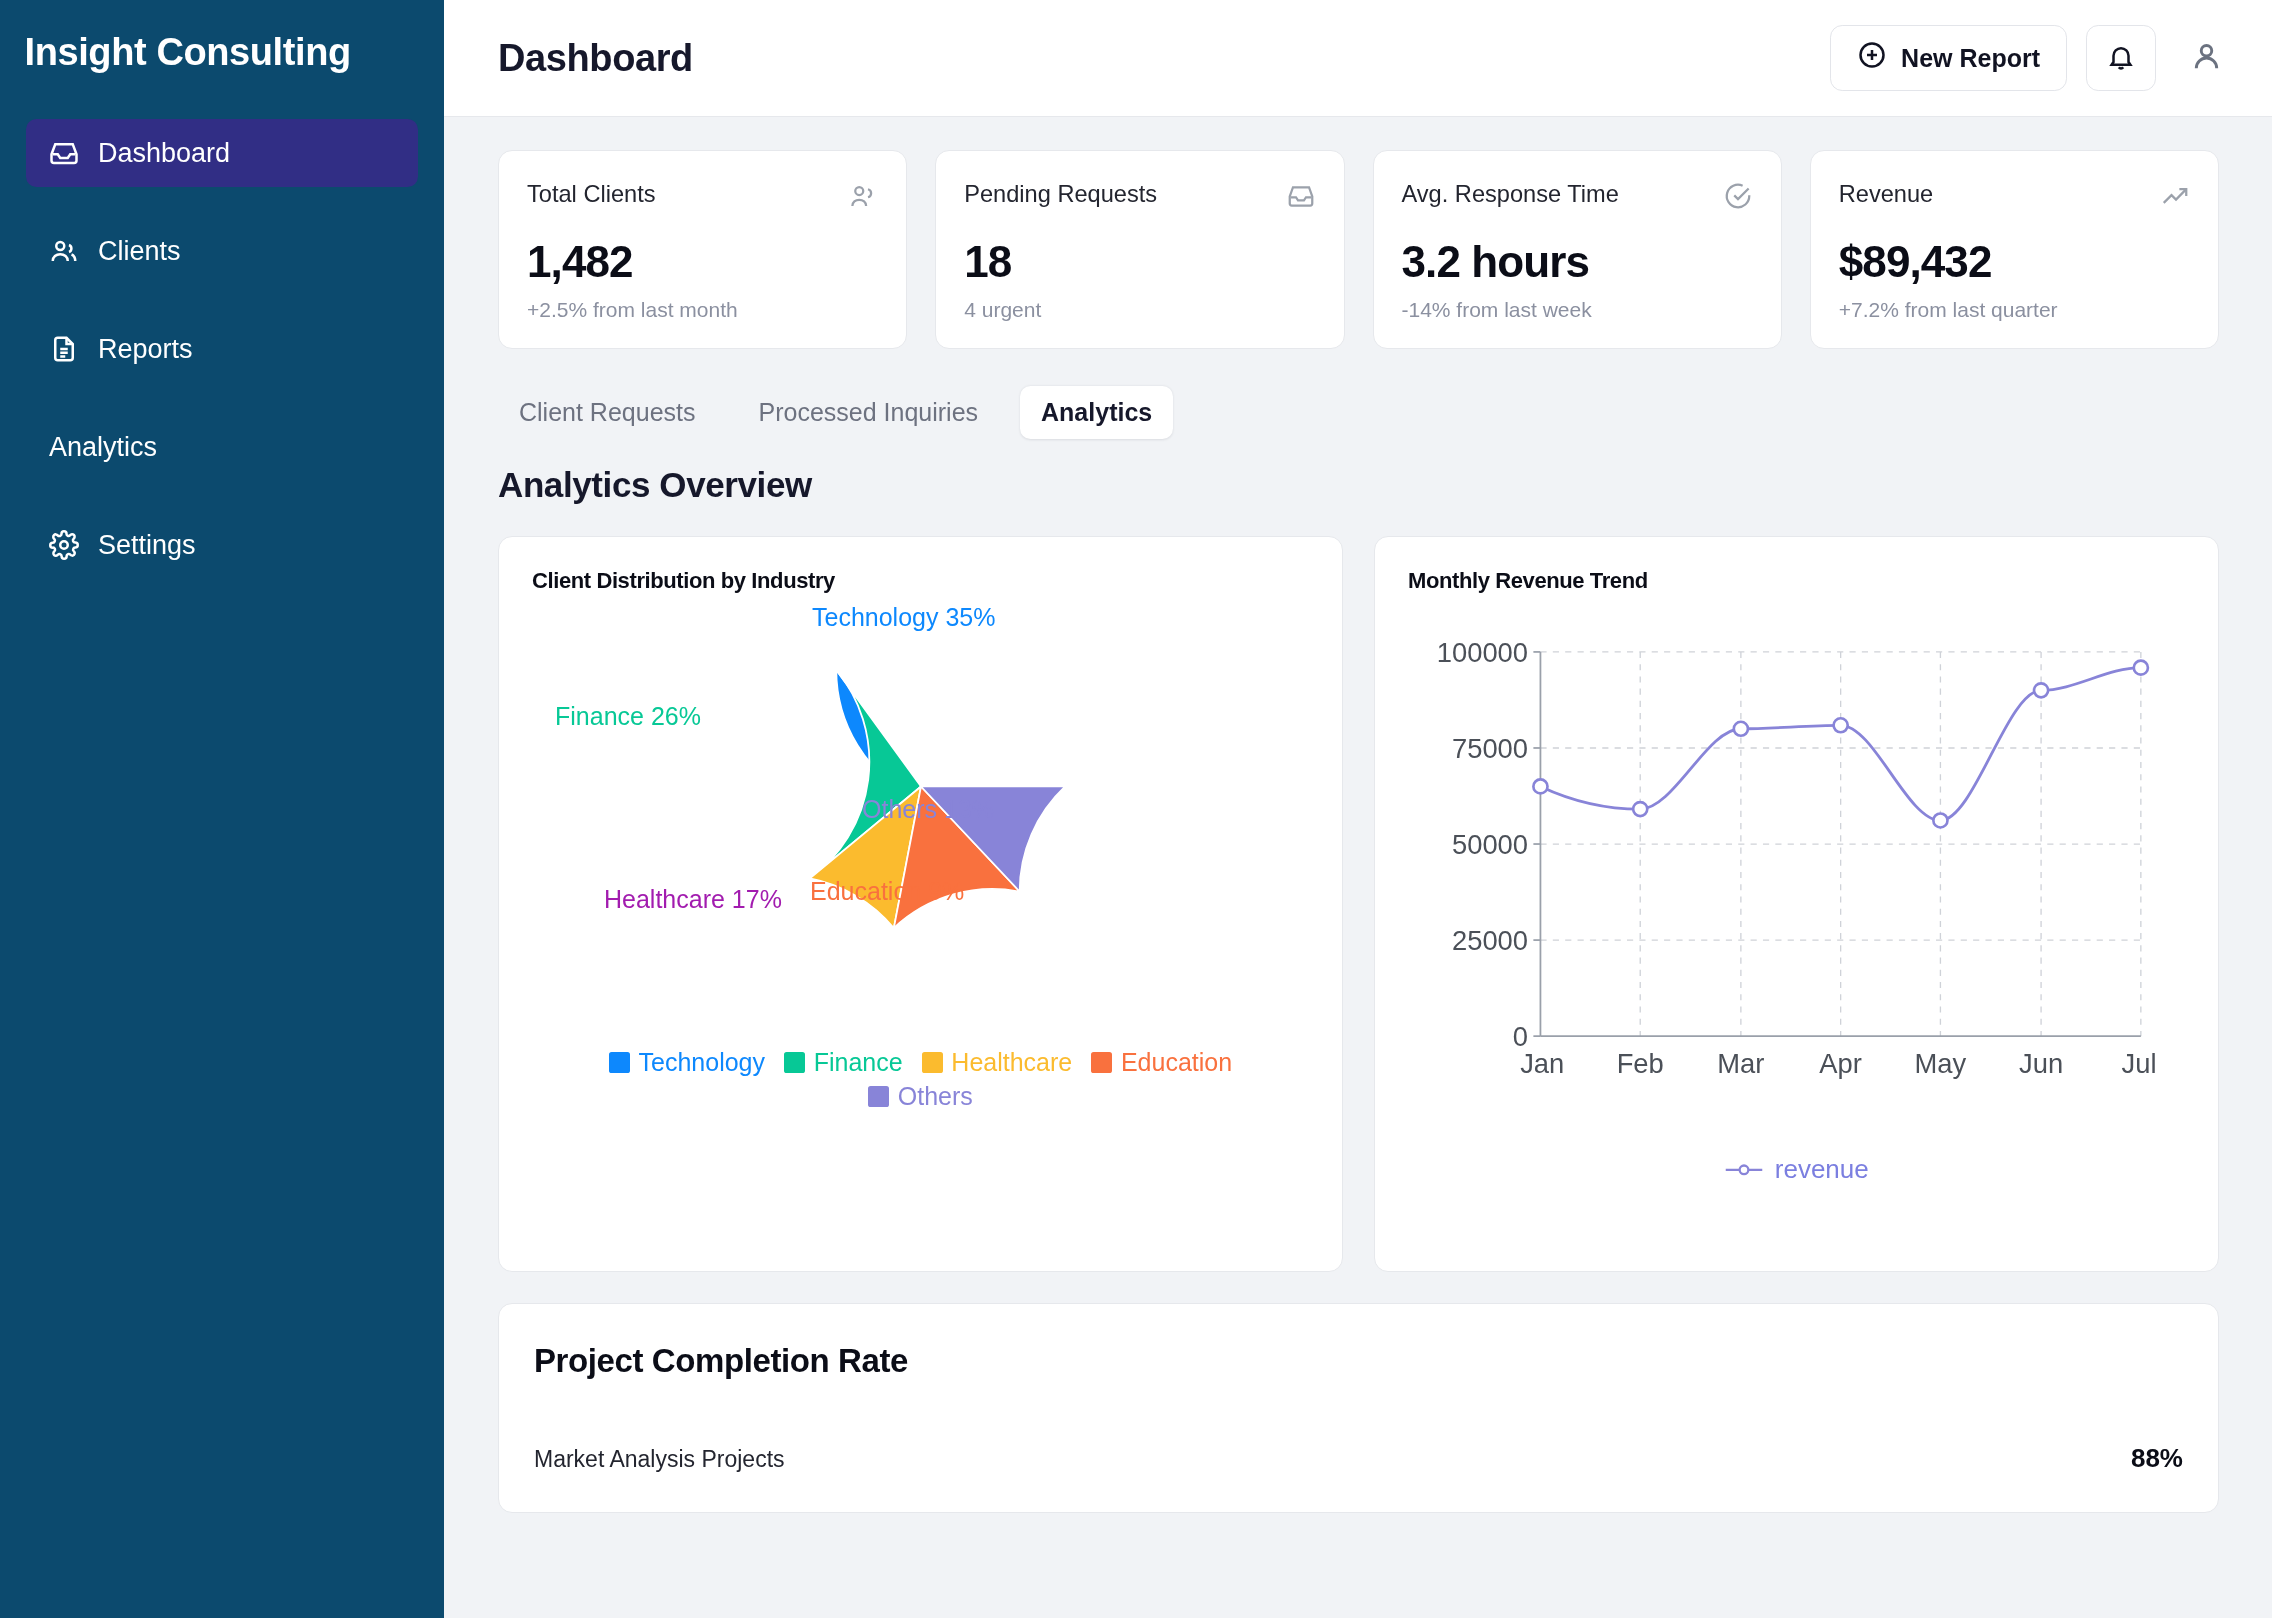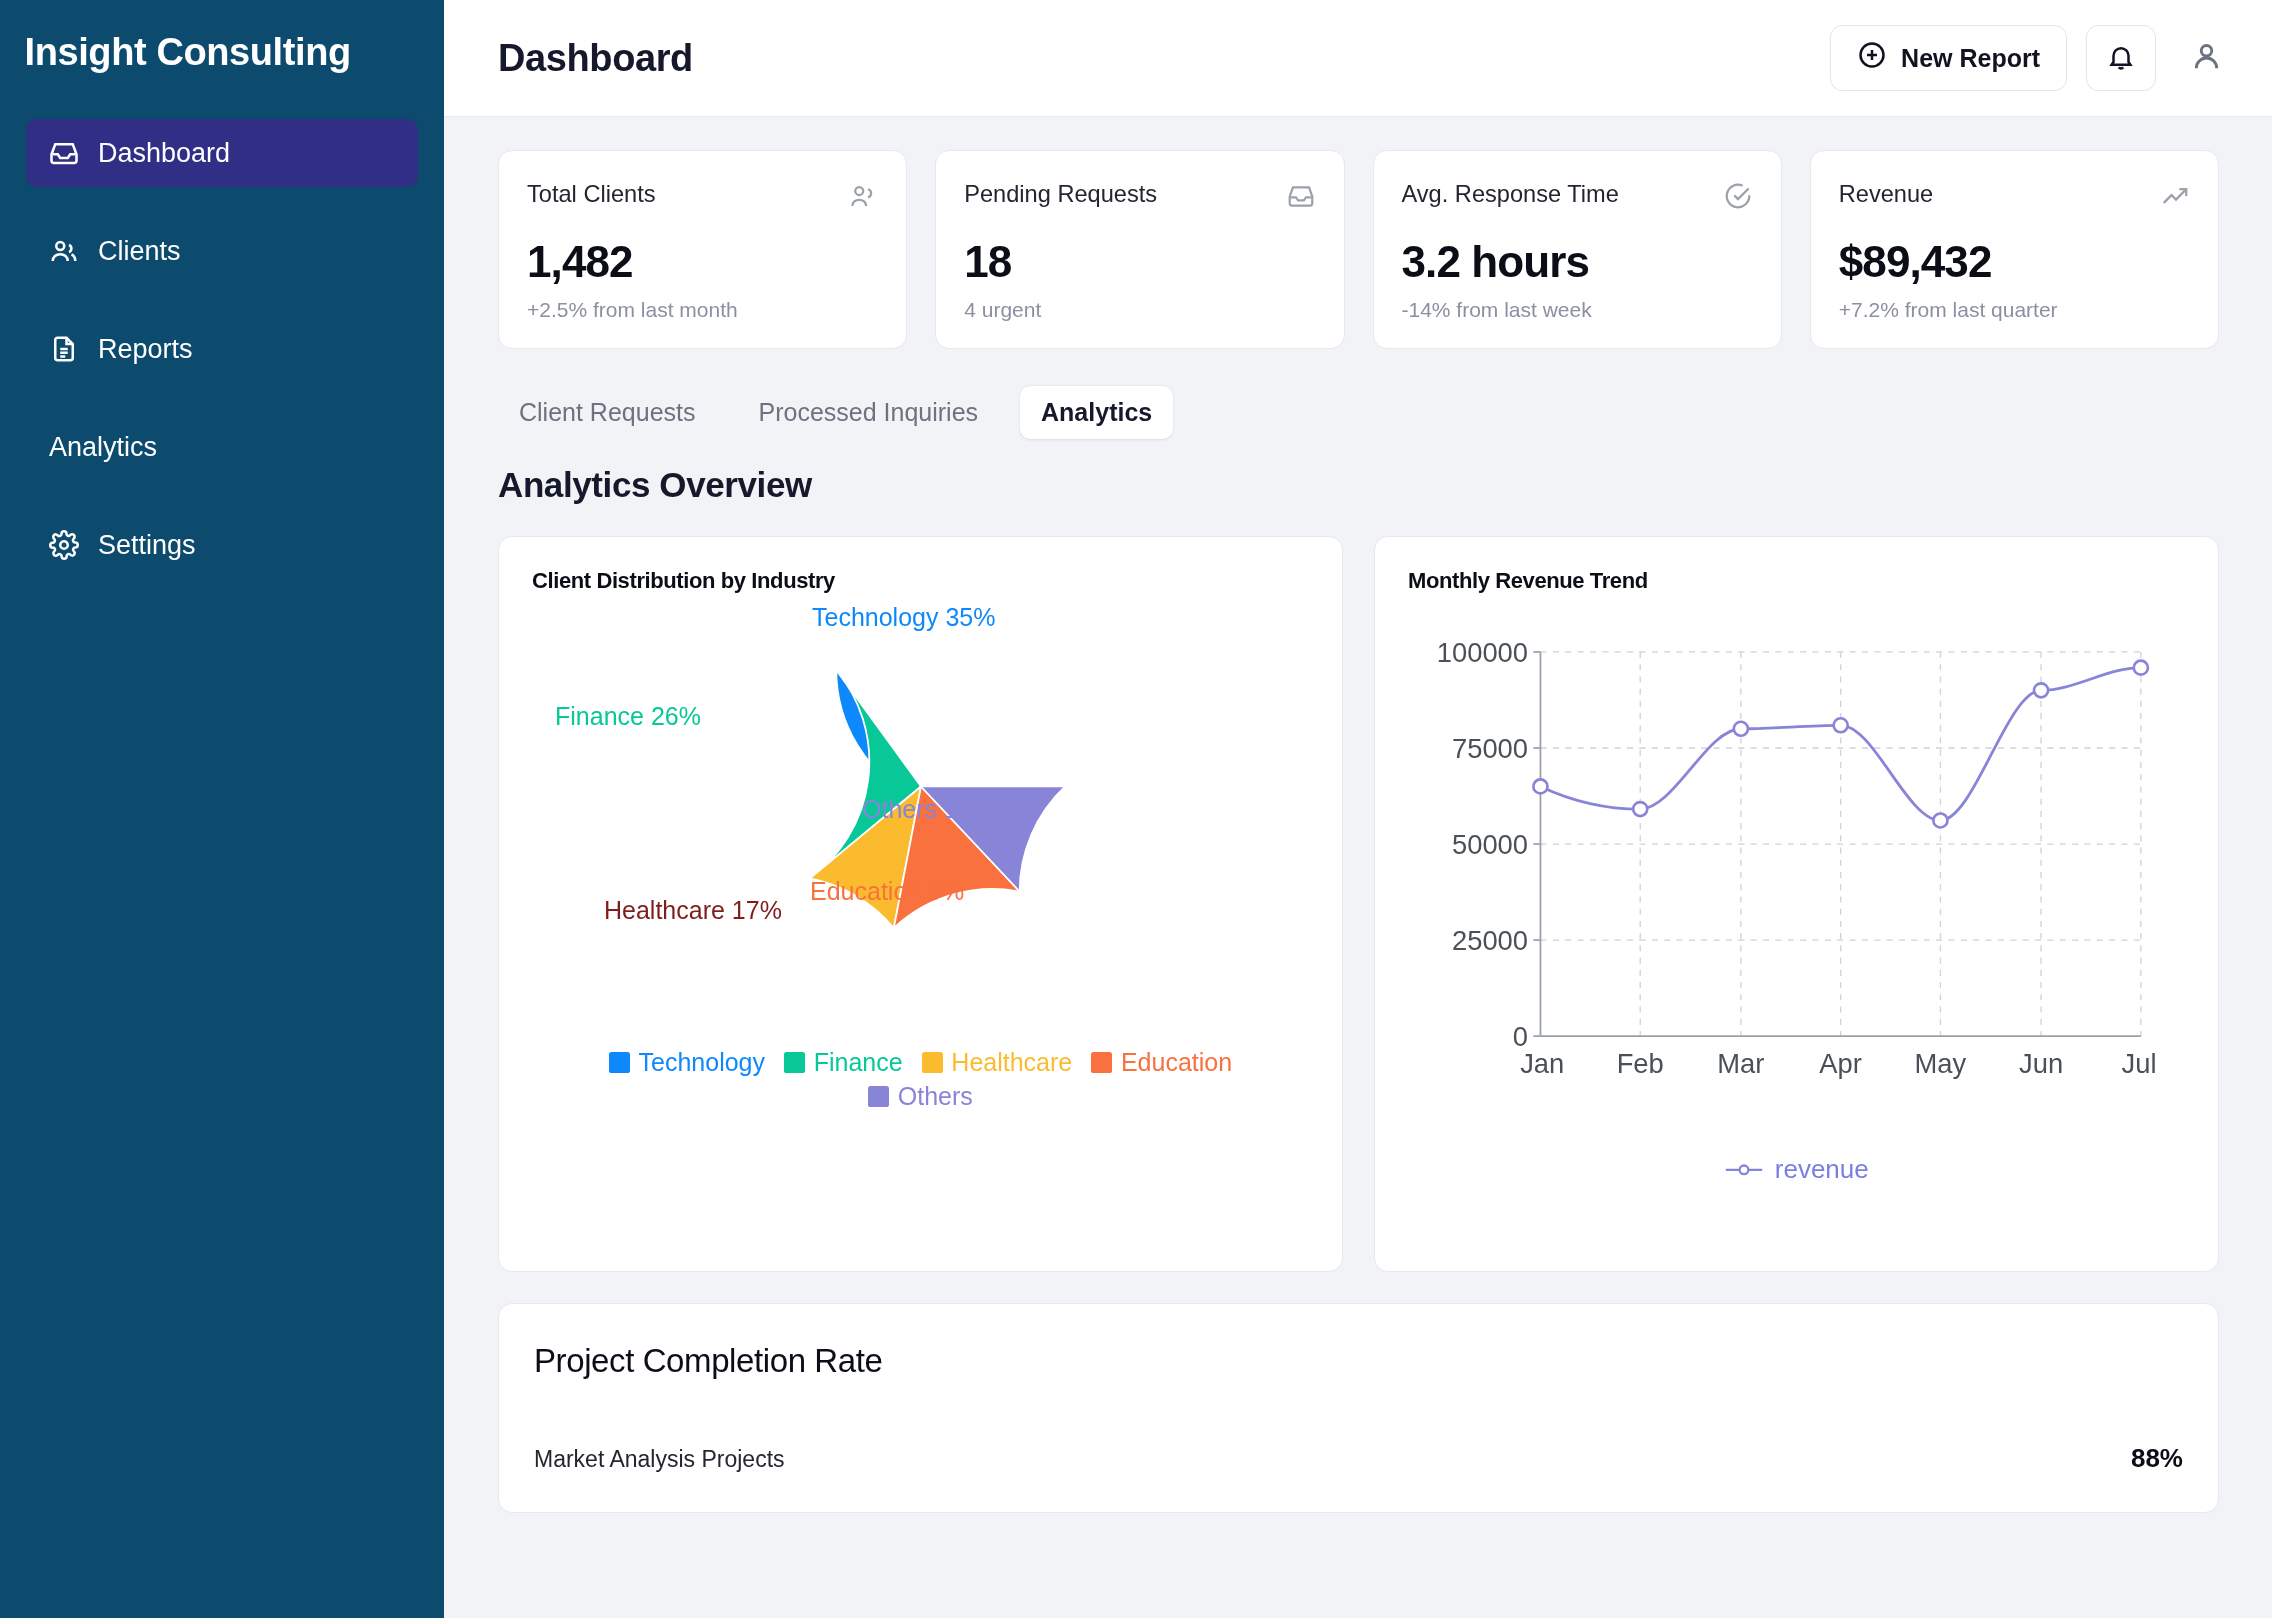--- a/index.html
+++ b/index.html
@@ -122,21 +122,21 @@
   
   .line-wrap { position: relative; height: 577px; margin-top: 23px; }
   .line-legend { position:absolute; bottom: 8.7px; left: 0; right: 0; display:flex; justify-content:center; align-items:center; gap:10.5px;}
   .line-legend-txt { font-size: 26px; color: #7b7fe0; }
 
   
   .bottom-card {
     background:#fff; border:0.9px solid #e6e8ec; border-radius:14px;
     margin-top: 31px; padding: 38px 35px 26px 35px; height: 210px;
   }
-  .bottom-title { font-size: 33px; font-weight: normal; color: #0b0d17; letter-spacing:-0.4px;}
+  .bottom-title { font-size: 33px; font-weight: bold; color: #0b0d17; letter-spacing:-0.4px;}
   .prog-row { display:flex; justify-content: space-between; align-items: baseline; margin-top: 63px;}
   .prog-name { font-size: 23px; color: #23252f; }
   .prog-pct { font-size: 26px; font-weight: bold; color: #0b0d17; }
 </style>
 </head>
 <body>
 
 <div class="app">
 
   <aside class="sidebar">
@@ -313,21 +313,21 @@
                 <path fill="#fbbb2e" stroke="#ffffff" stroke-width="2" d="M 0 0 L -127.17 105.18 A 165 165 0 0 1 -31.09 162.04 Z"></path>
 
                 <path fill="#f9713e" stroke="#ffffff" stroke-width="2" d="M 0 0 L -31.09 162.04 A 165 165 0 0 1 112.92 120.31 Z"></path>
 
                 <path fill="#8884d8" stroke="#ffffff" stroke-width="2" d="M 0 0 L 112.92 120.31 A 165 165 0 0 1 165 0 Z"></path>
               </g>
             </svg>
 
             <span class="pie-label" style="left:280px; top:0px; color:#0d88fd;">Technology 35%</span>
             <span class="pie-label" style="left:23px; top:99px; color:#07c896;">Finance 26%</span>
-            <span class="pie-label" style="left:72px; top:293px; color:#7f1d1d;">Healthcare 17%</span>
+            <span class="pie-label" style="left:72px; top:282px; color:#a21caf;">Healthcare 17%</span>
             <span class="pie-label" style="left:278px; top:274px; color:#f9713e;">Education 9%</span>
             <span class="pie-label" style="left:330px; top:192px; color:#8884d8;">Others 13%</span>
 
             <div class="pie-legend">
               <div class="legend-item">
                 <span class="legend-sw" style="background:#0d88fd"></span>
                 <span style="color:#0d88fd">Technology</span>
               </div>
               <div class="legend-item">
                 <span class="legend-sw" style="background:#07c896"></span>

